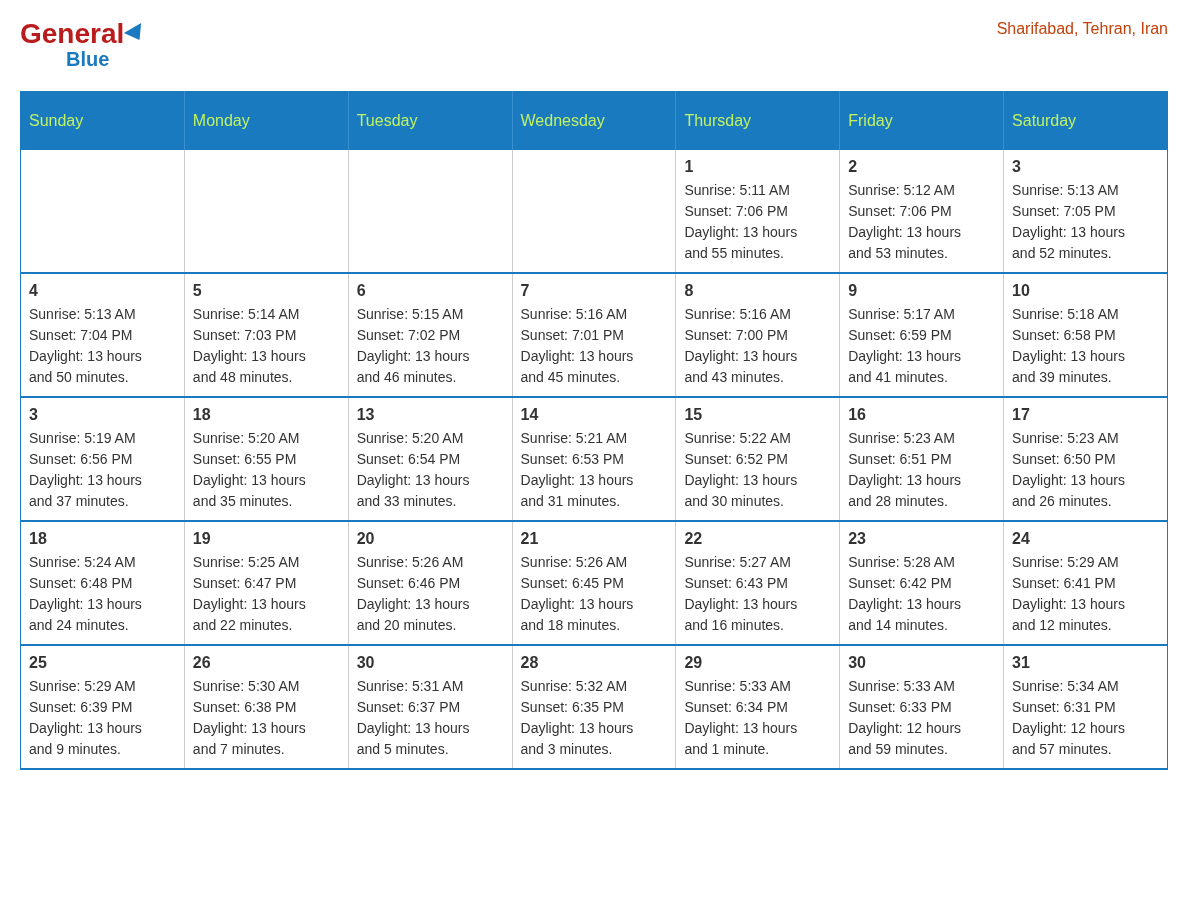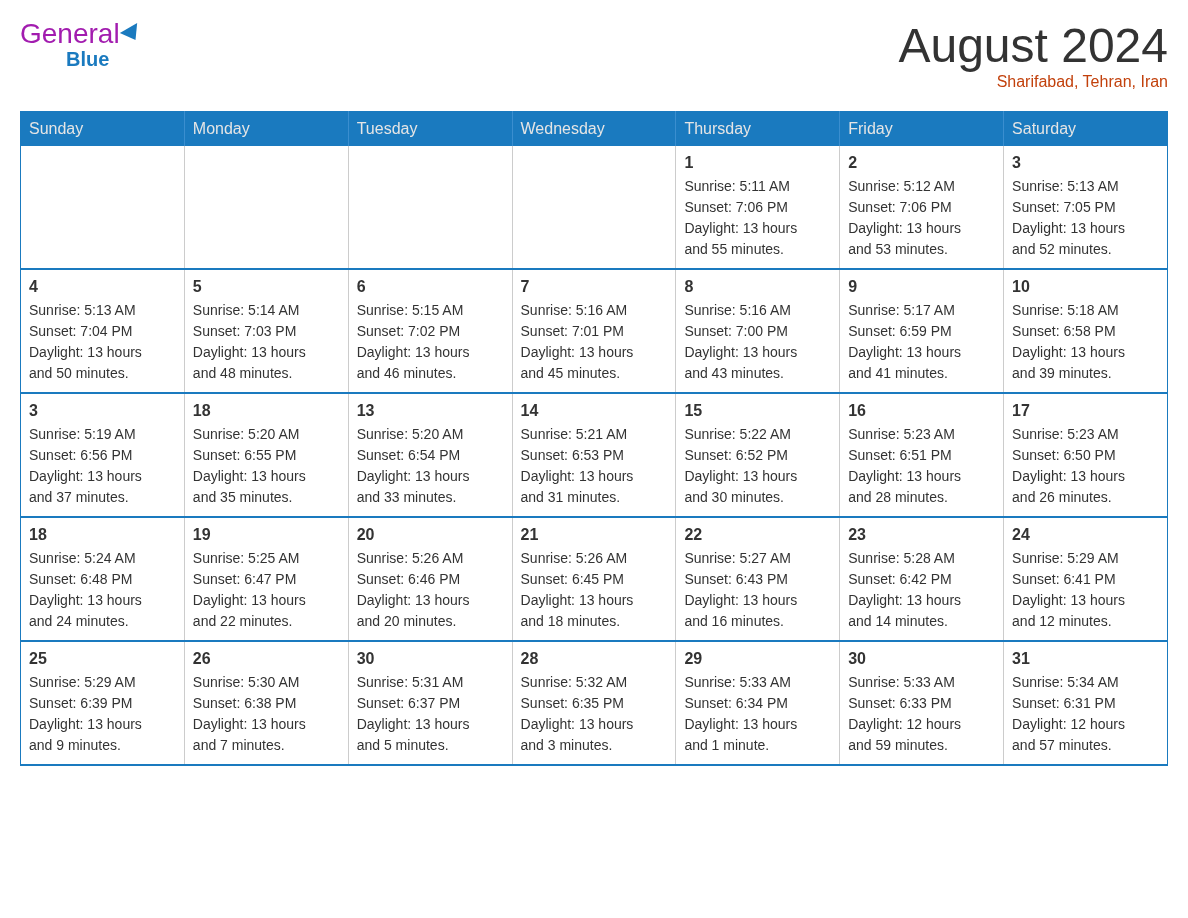--- a/index.html
+++ b/index.html
@@ -16,22 +16,22 @@
       align-items: flex-start;
       margin-bottom: 20px;
     }
     .logo {
       display: flex;
       flex-direction: column;
       align-items: flex-start;
     }
     .logo-general {
       font-size: 28px;
-      font-weight: normal;
-      color: #a21caf;
+      font-weight: bold;
+      color: #b91c1c;
       line-height: 1;
     }
     .logo-blue {
       font-size: 20px;
       color: #1a7abf;
       font-weight: bold;
       margin-left: 46px;
     }
     .logo-triangle {
       display: inline-block;
@@ -62,22 +62,22 @@
       color: #c2410c;
       font-weight: normal;
     }
     table {
       width: 100%;
       border-collapse: collapse;
       border: 1px solid #1a7abf;
     }
     thead tr th {
       background-color: #1a7abf;
-      color: #e5e5e5;
-      padding: 8px 8px;
+      color: #bef264;
+      padding: 20px 8px;
       font-size: 16px;
       font-weight: normal;
       text-align: left;
       border-right: 1px solid #3a8ecf;
     }
     thead tr th:last-child {
       border-right: none;
     }
     tbody tr {
       border-bottom: 2px solid #1a7abf;
@@ -113,21 +113,20 @@
 
 <div class="header">
   <div class="logo">
     <div class="logo-line1">
       <span class="logo-general">General</span>
       <span class="logo-triangle"></span>
     </div>
     <span class="logo-blue">Blue</span>
   </div>
   <div class="title-block">
-    <div class="month-title">August 2024</div>
     <div class="location-title">Sharifabad, Tehran, Iran</div>
   </div>
 </div>
 
 <table>
   <thead>
     <tr>
     <th>Sunday</th>
         <th>Monday</th>
         <th>Tuesday</th>

